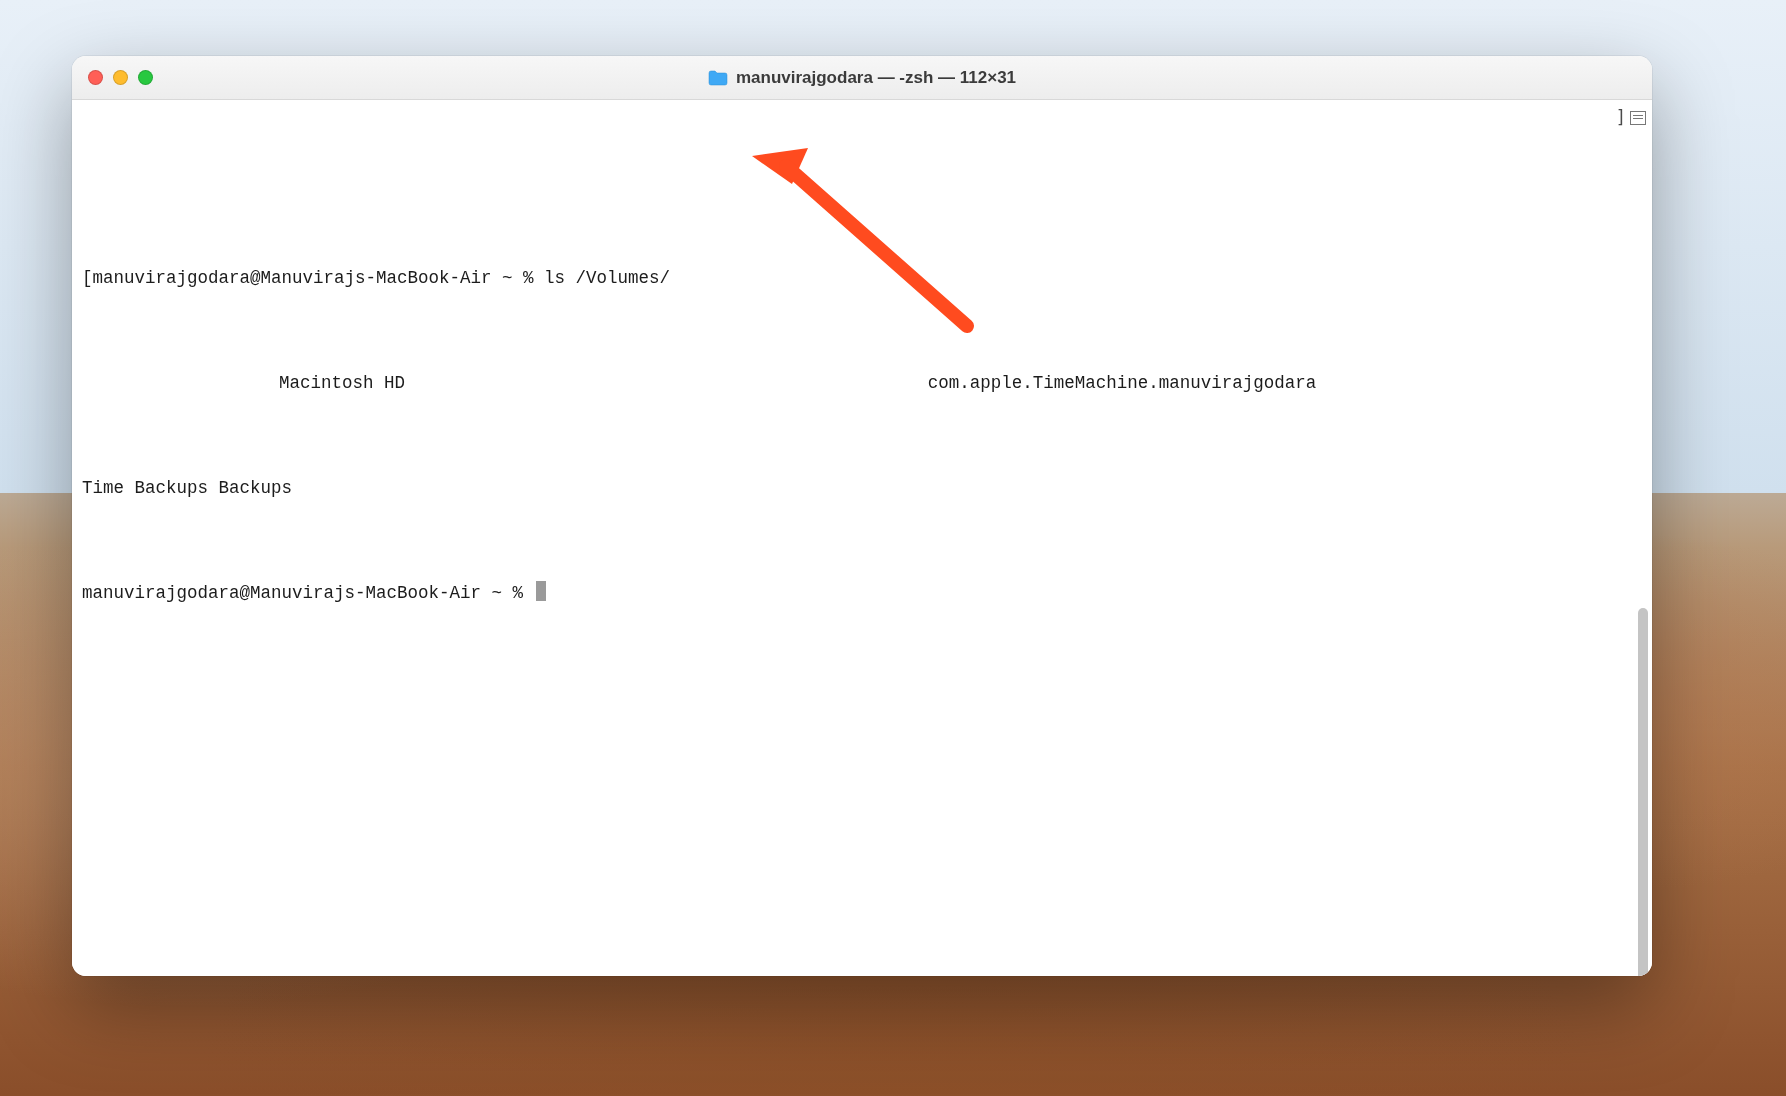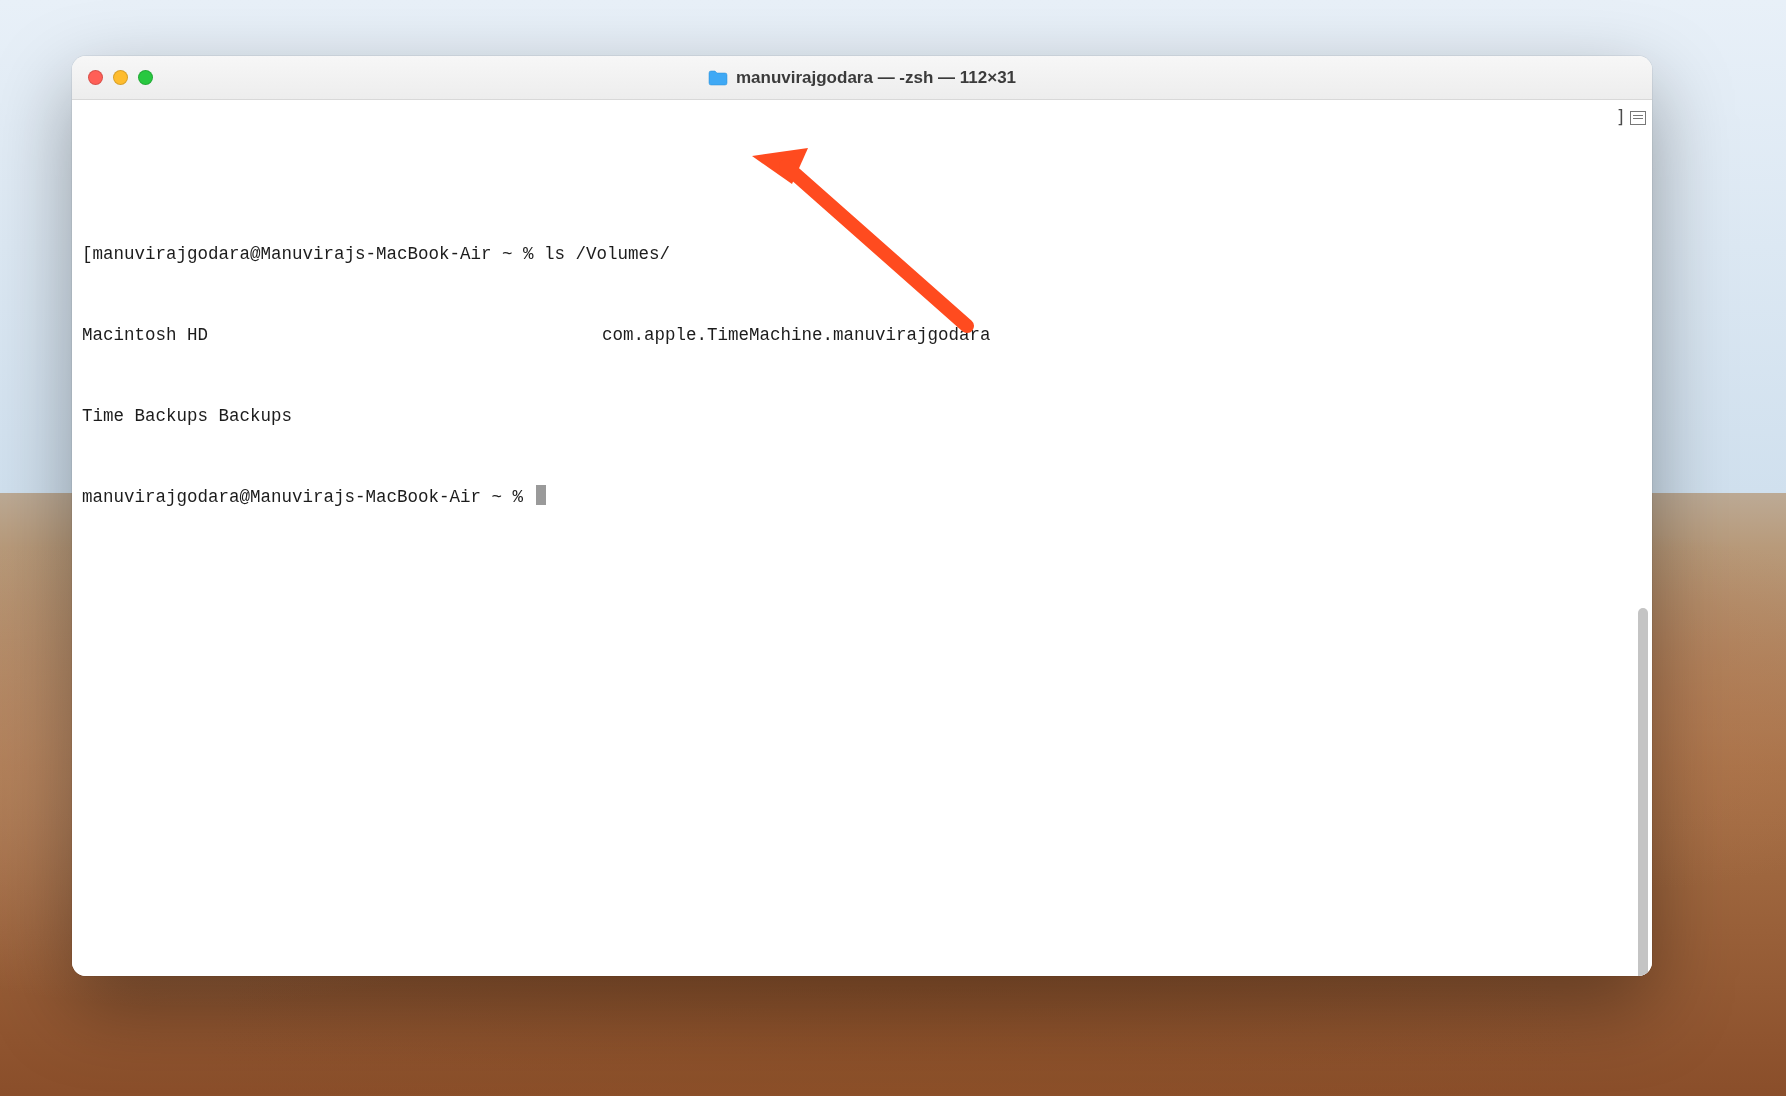--- a/index.html
+++ b/index.html
@@ -92,23 +92,25 @@
       color: #1c1c1c;
       padding: 6px 10px;
       position: relative;
       white-space: pre;
       overflow: hidden;
     }
 
     .term-line {
       display: block;
       white-space: pre;
+      margin-top: 24px;
     }
     .cols2 {
       display: flex;
+      text-align: center;
     }
     .cols2 .c1 { width: 520px; }
     .cols2 .c2 { flex: 1; }
 
     .cursor-block {
       display: inline-block;
       width: 10px; height: 20px;
       background: #9a9a9a;
       vertical-align: -3px;
       margin-left: 2px;

